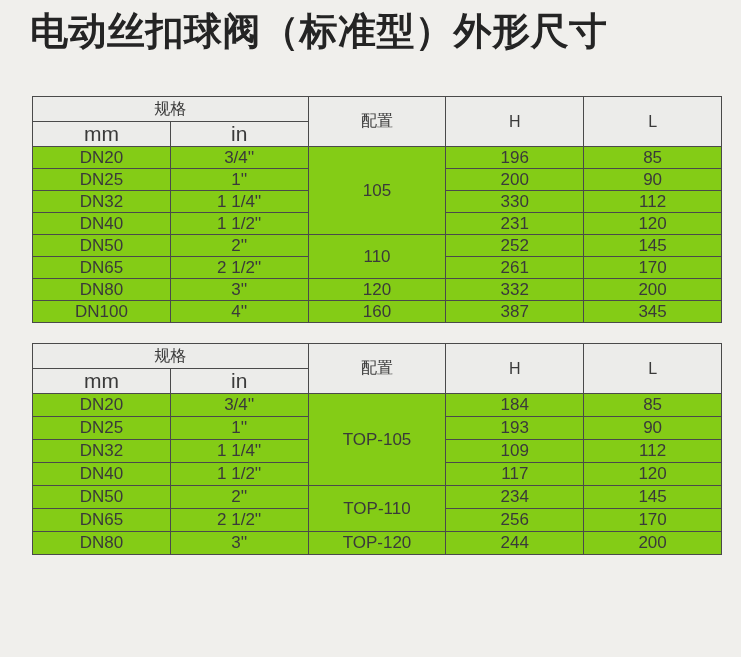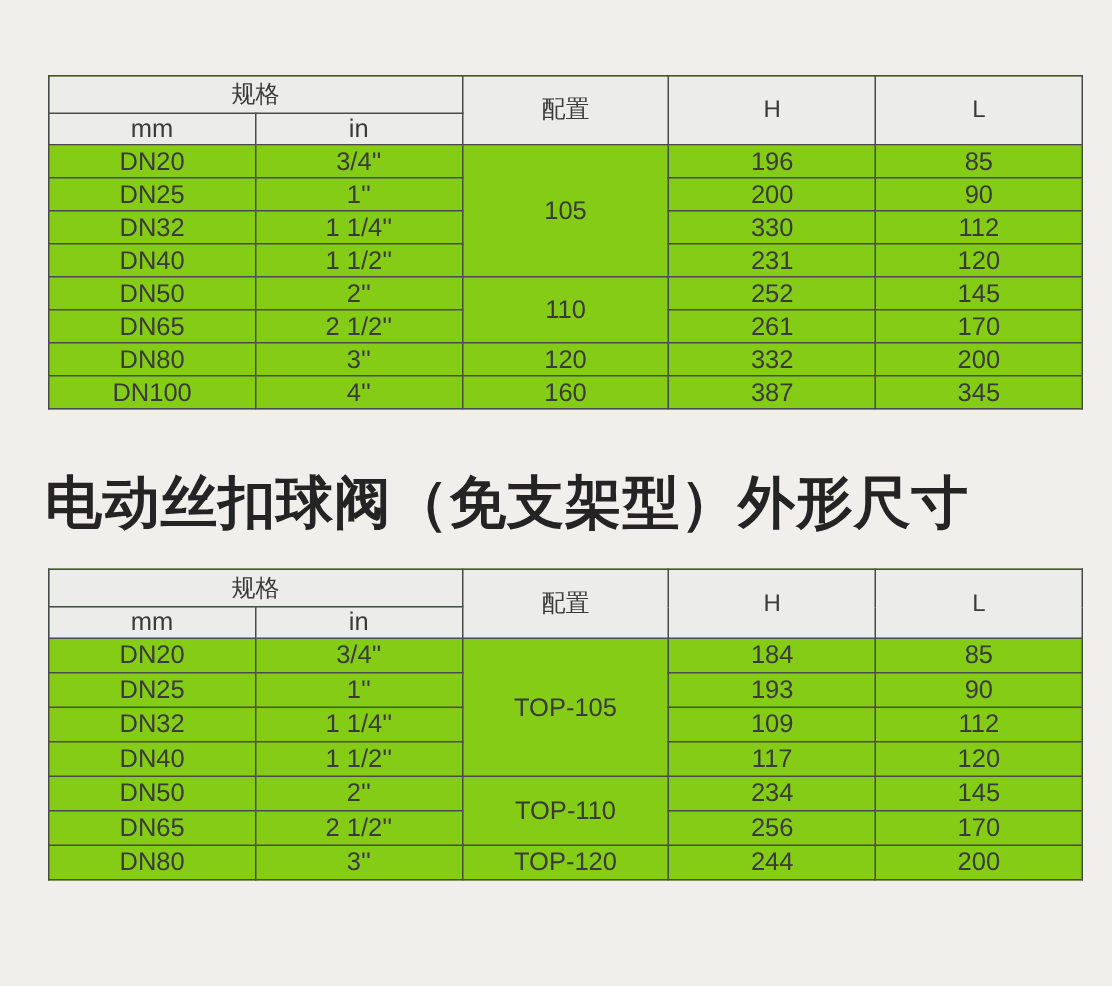--- a/index.html
+++ b/index.html
@@ -37,30 +37,31 @@
     border: 1px solid #4a4a4a;
     text-align: center;
     vertical-align: middle;
     font-weight: normal;
     font-size: 17px;
     color: #3a3a3a;
     padding: 0;
   }
   table.spec-table thead th { background: #ececea; font-size: 16px; }
   table.spec-table thead tr.spec-row th { height: 25px; }
-  table.spec-table thead tr.unit-row th { height: 21px; font-size: 17px; margin-top: 44px; }
+  table.spec-table thead tr.unit-row th { height: 21px; font-size: 21px; margin-top: 44px; }
   .section-standard table.spec-table tbody td { height: 22px; }
   .section-bracket-free table.spec-table tbody td { height: 23px; }
 </style>
 </head>
 <body>
 
 <div class="page">
 
   <section class="section-standard">
+    <h1 class="section-title">电动丝扣球阀（标准型）外形尺寸</h1>
     <table class="spec-table">
       <colgroup>
           <col>
           <col>
           <col>
           <col>
           <col>
         </colgroup>
       <thead>
         <tr class="spec-row">
@@ -125,21 +126,20 @@
             <td>4''</td>
             <td rowspan="1">160</td>
             <td>387</td>
             <td>345</td>
           </tr>
         </tbody>
     </table>
   </section>
 
   <section class="section-bracket-free">
-    <h1 class="section-title">电动丝扣球阀（免支架型）外形尺寸</h1>
     <table class="spec-table">
       <colgroup>
           <col>
           <col>
           <col>
           <col>
           <col>
         </colgroup>
       <thead>
         <tr class="spec-row">

